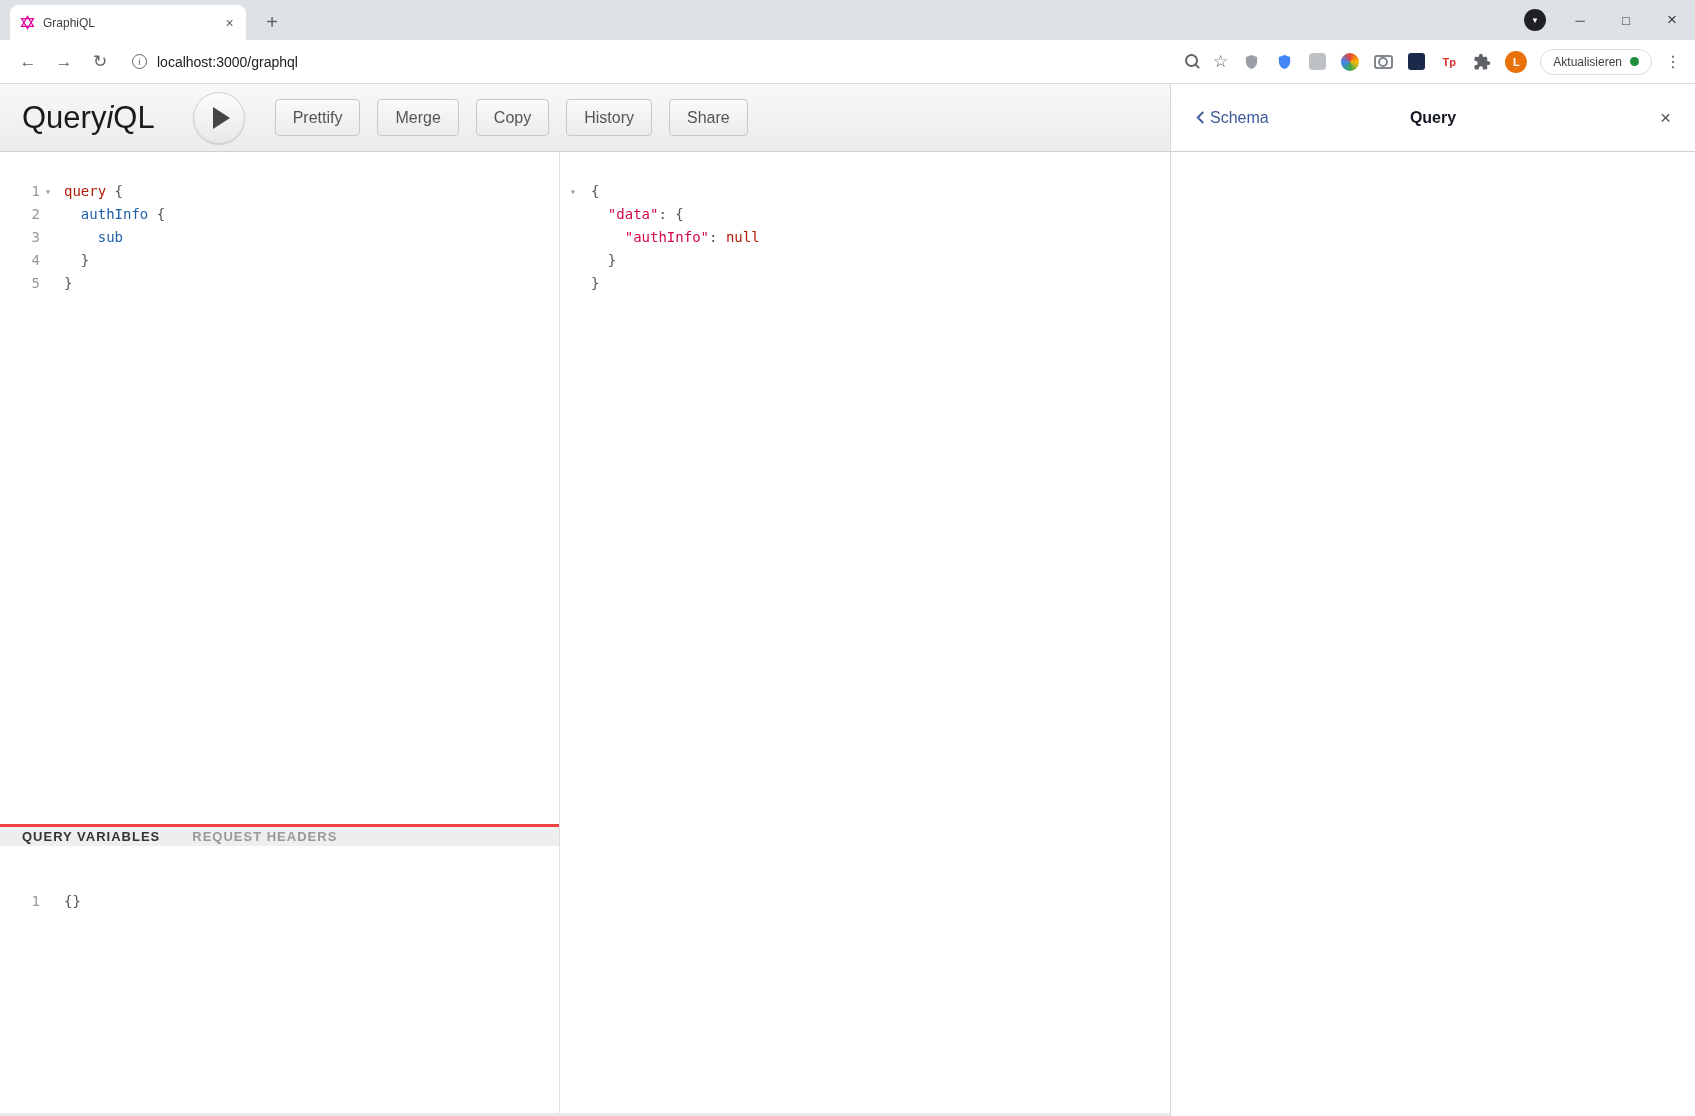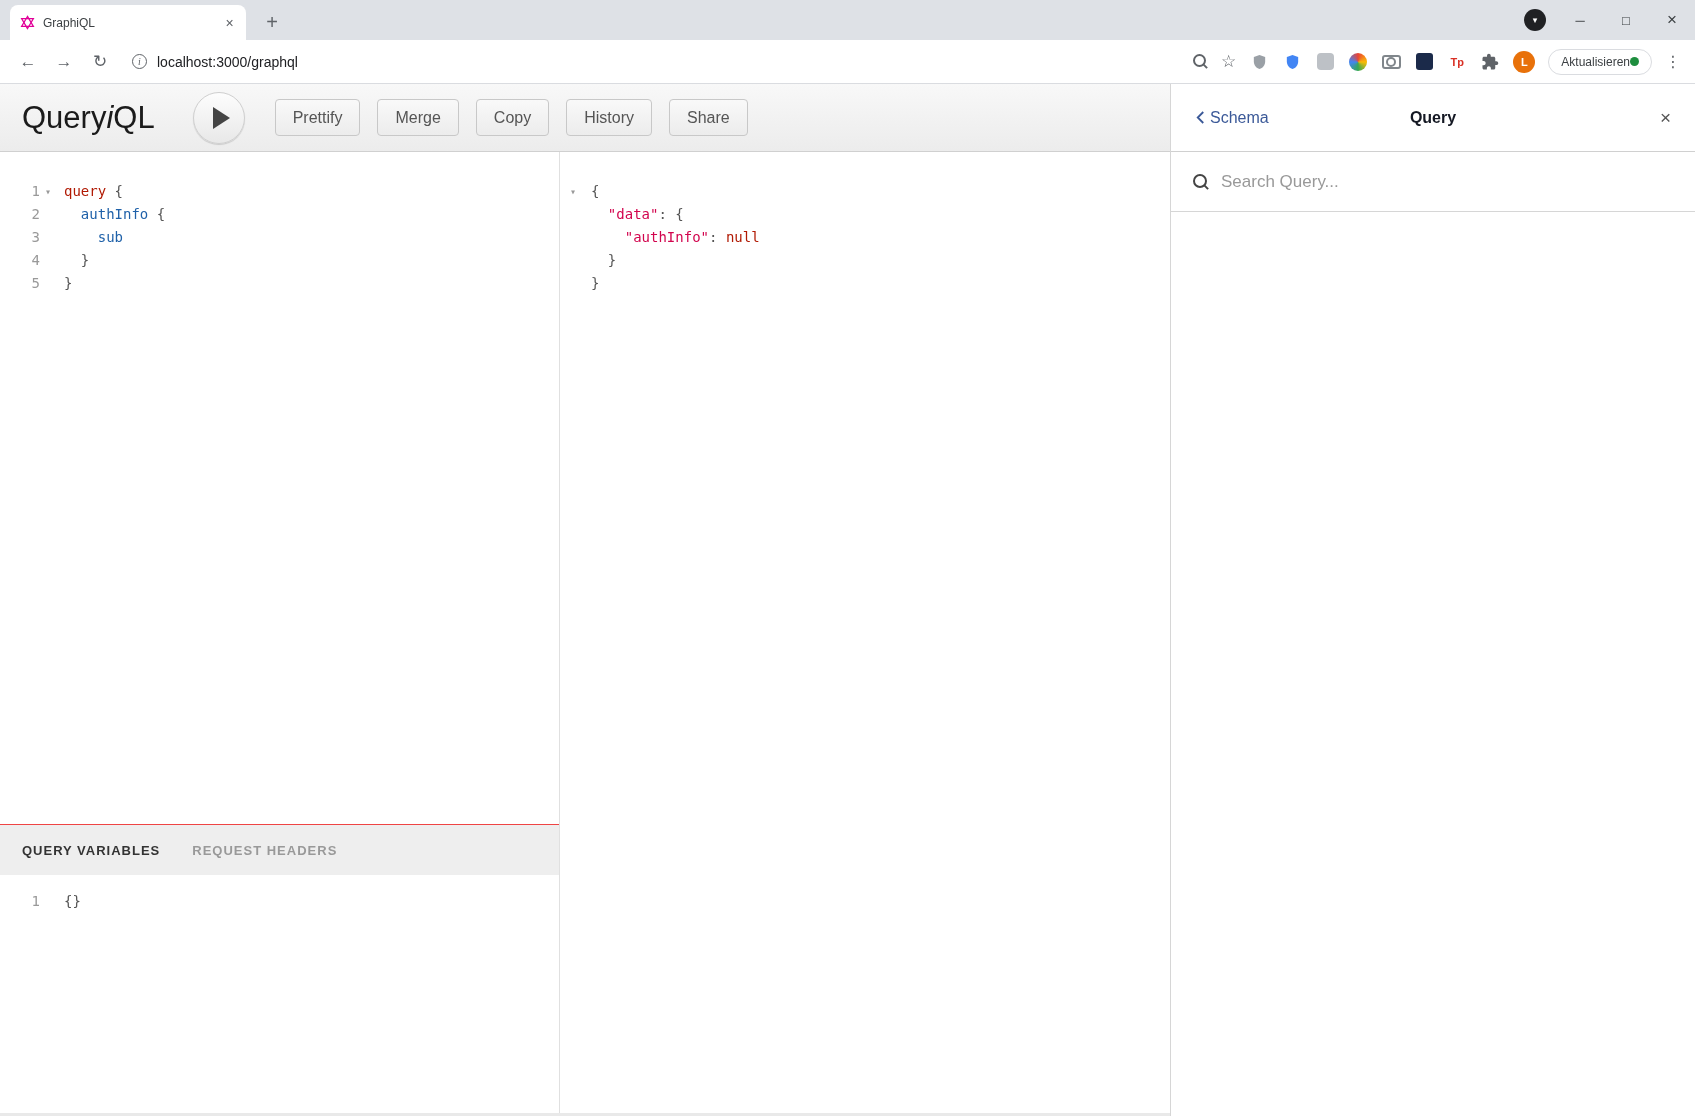--- a/index.html
+++ b/index.html
@@ -47,21 +47,21 @@
   .circle-color{width:18px; height:18px; border-radius:50%;
     background:conic-gradient(#EA4335,#FBBC04,#34A853,#4285F4,#EA4335);}
   .cam{width:19px; height:14px; border:2px solid #80868B; border-radius:3px; position:relative;}
   .cam::after{content:""; position:absolute; width:6px; height:6px; border:2px solid #80868B;
     border-radius:50%; left:2px; top:0px;}
   .sq-dark{width:17px; height:17px; border-radius:3px; background:#1B2A4A;}
   .tp-text{font-size:11px; font-weight:bold; color:#D93025;}
   .avatar{width:22px; height:22px; border-radius:50%; background:#E8710A; color:#fff; font-size:11px;
     font-weight:bold; display:flex; align-items:center; justify-content:center;}
   .update-pill{height:26px; border:1px solid #DADCE0; border-radius:13px; display:flex; align-items:center;
-    padding:0 12px; font-size:12px; color:#3C4043; background:#fff; }
+    padding:0 12px; font-size:12px; color:#3C4043; background:#fff; gap:8px;}
   .green-dot{width:9px; height:9px; border-radius:50%; background:#1E8E3E;}
   .menu-dots{color:#5F6368; font-size:16px;}
 
   
   .app{position:absolute; left:0; top:84px; right:0; bottom:0; background:#fff;}
   .gql-header{position:absolute; left:0; top:0; right:525px; height:68px;
     background:linear-gradient(#f8f8f8,#ececec); border-bottom:1px solid #D0D0D0;
     display:flex; align-items:center; padding-left:22px;}
   .logo{font-size:31px; color:#1B1B1B; white-space:nowrap;}
   .logo .it{font-style:italic;}
@@ -70,22 +70,22 @@
     display:flex; align-items:center; justify-content:center;}
   .play-triangle{width:0; height:0; border-left:17px solid #444; border-top:11px solid transparent;
     border-bottom:11px solid transparent; margin-left:5px;}
   .toolbar{display:flex; margin-left:30px; gap:17px;justify-content:space-between;}
   .tbtn{height:37px; padding:0 17px; font-size:16px; color:#555; background:linear-gradient(#f9f9f9,#ececec);
     border:1px solid #C8C8C8; border-radius:4px; display:flex; align-items:center;}
 
   .editors{position:absolute; left:0; top:68px; right:525px; bottom:0;}
   .query-pane{position:absolute; left:0; top:0; bottom:0; width:560px; border-right:1px solid #E0E0E0;}
   .query-code{position:absolute; left:0; top:0; right:0; height:672px; padding:28px 0 0 6px; overflow:hidden;}
-  .vars-bar{position:absolute; left:0; top:672px; right:0; height:51px; background:#EEEEEE;
-    border-top:1px solid #ef4444; display:flex; align-items:center; gap:32px; padding-left:22px;}
+  .vars-bar{position:absolute; left:0; top:672px; right:0; height:22px; background:#EEEEEE;
+    border-top:3px solid #ef4444; display:flex; align-items:center; gap:32px; padding-left:22px;}
   .vars-tab{font-size:13px; font-weight:bold; letter-spacing:1px; text-transform:uppercase;}
   .vars-tab.active{color:#333;}
   .vars-tab.inactive{color:#999;}
   .vars-code{position:absolute; left:0; top:710px; right:0; bottom:0; padding:28px 0 0 6px; overflow:hidden;}
   .result-pane{position:absolute; left:561px; top:0; right:0; bottom:0; background:#fff;}
   .result-code{padding:28px 0 0 2px;}
   .bottom-strip{position:absolute; left:0; bottom:0; right:0; height:3px; background:#E9E9E9;}
 
   .code{font-family:"DejaVu Sans Mono","Liberation Mono",monospace; font-size:14px; line-height:23px;
     white-space:pre;}
@@ -232,20 +232,16 @@
       <div class="doc-header">
         <span class="doc-back">
           <svg width="11" height="15" viewBox="0 0 12 16">
             <path d="M9 2 L3 8 L9 14" stroke="#3B5998" stroke-width="2" fill="none"></path>
           </svg>
           <span>Schema</span>
         </span>
         <span class="doc-title">Query</span>
         <span class="doc-close">×</span>
       </div>
-      <div class="doc-search">
-        <span class="magnifier"></span>
-        <input type="text" placeholder="Search Query..." style="">
-      </div>
     </div>
 
   </div>
 </div>
 
 </body></html>

